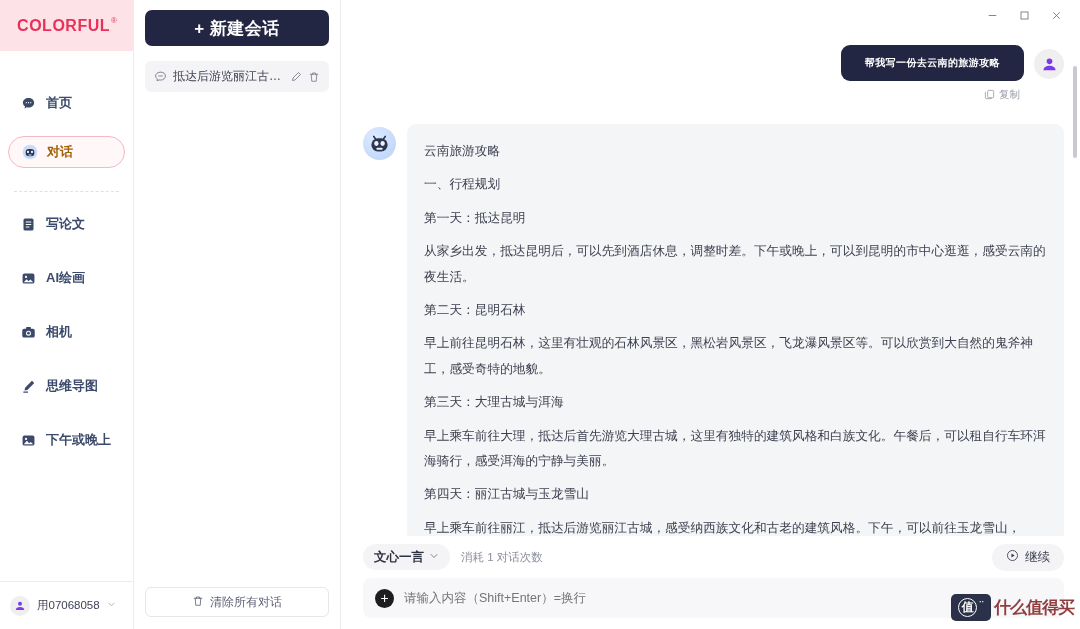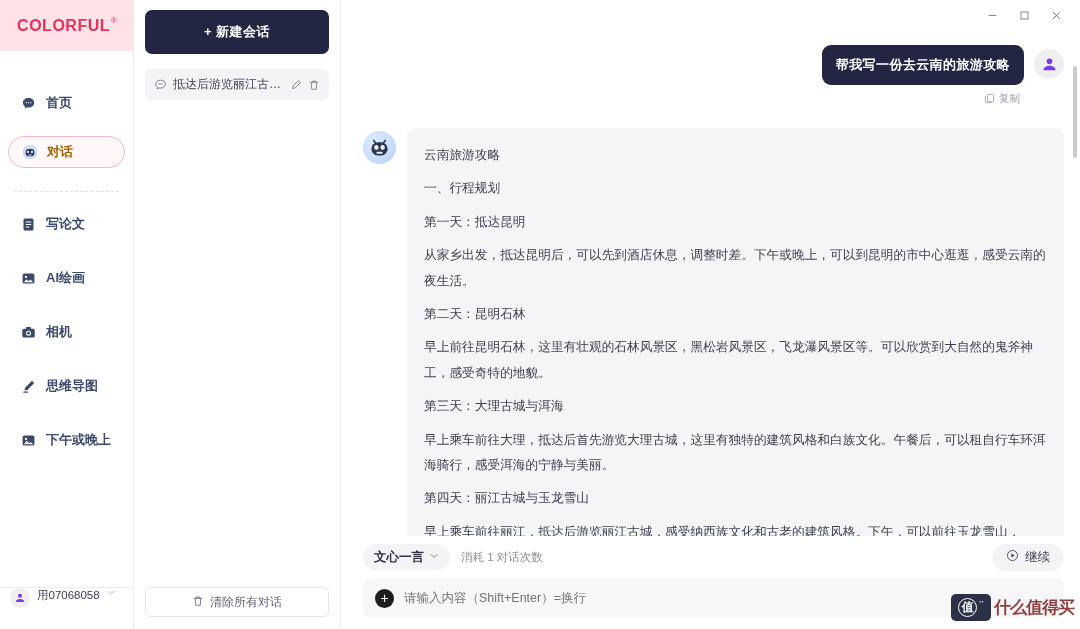--- a/index.html
+++ b/index.html
@@ -74,23 +74,23 @@
     border-top: 1px dashed #e0e0e8;
     margin: 6px 14px 14px 14px;
   }
   .nav-mid { padding-top: 2px; }
   .nav-mid .nav-item { margin-bottom: 22px; }
 
   .sidebar-spacer { flex: 1; }
 
   .user-row {
     border-top: 1px solid #ececf0;
-    height: 42px;
-    display: flex;
-    align-items: flex-start;
+    height: 48px;
+    display: flex;
+    align-items: center;
     gap: 7px;
     padding: 0 8px 0 10px;
     cursor: pointer;
   }
   .avatar-sm {
     width: 20px; height: 20px; border-radius: 50%;
     background: #efefef;
     display:flex; align-items:center; justify-content:center;
     flex: 0 0 20px;
   }
@@ -101,28 +101,28 @@
   .convpanel {
     width: 207px;
     flex: 0 0 207px;
     background: #ffffff;
     border-right: 1px solid #ececf0;
     display: flex;
     flex-direction: column;
     padding: 10px 11px 0 11px;
   }
   .new-chat-btn {
-    height: 44px;
+    height: 36px;
     background: #232642;
     color: #ffffff;
     border-radius: 7px;
     display: flex;
     align-items: center;
     justify-content: center;
-    font-size: 13px;
+    font-size: 17px;
     font-weight: bold;
     cursor: pointer;
     letter-spacing: 0.5px;
   }
   .conv-list { margin-top: 15px; }
   .conv-item {
     height: 31px;
     background: #f4f4f6;
     border-radius: 6px;
     display: flex;
@@ -189,23 +189,23 @@
   .msg-user {
     display: flex;
     justify-content: flex-end;
     align-items: flex-start;
     gap: 10px;
     margin-top: 15px;
   }
   .bubble-user {
     background: #232642;
     color: #ffffff;
-    font-size: 13px;
+    font-size: 10px;
     font-weight: bold;
-    padding: 11px 14px;
+    padding: 11px 24px;
     border-radius: 9px;
     max-width: 420px;
     letter-spacing: 0.4px;
   }
   .avatar-user {
     width: 30px; height: 30px; border-radius: 50%;
     background: #efefef; flex: 0 0 30px;
     display:flex; align-items:center; justify-content:center;
     margin-top: 4px;
   }

